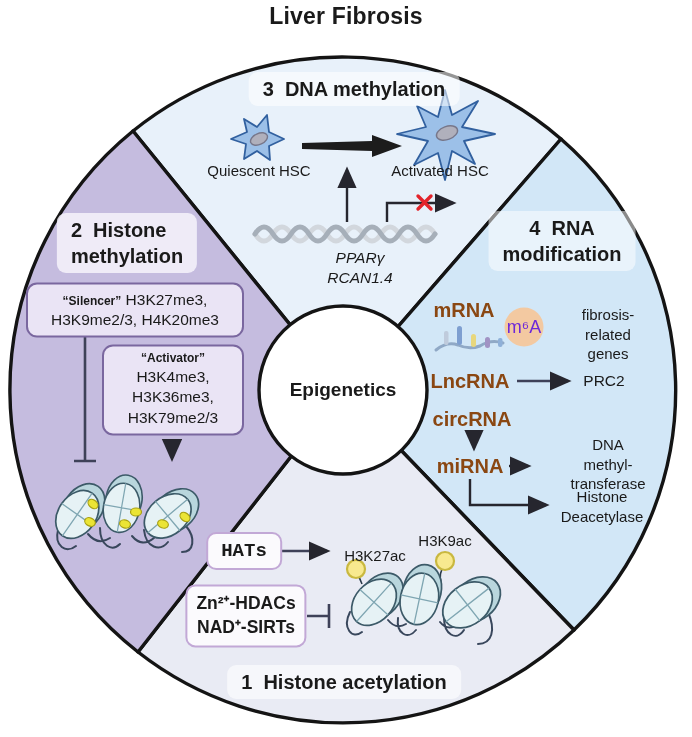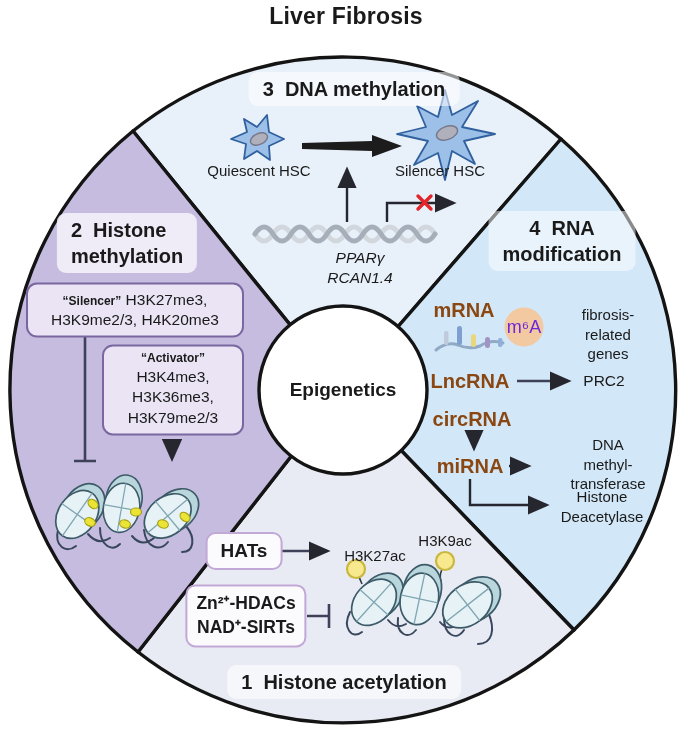--- a/index.html
+++ b/index.html
@@ -28,21 +28,21 @@
     background:var(--silencer-fill,#eae4f5);
     text-align:center;line-height:1.32;font-size:15.5px;padding:5px 8px;
   }
   .pbox b{font-size:12px;}
   .pbox .marks{white-space:pre-line;}
   .wbox{
     position:absolute;transform:translate(-50%,-50%);
     border:2px solid var(--box-border-light,#c2a8d6);border-radius:10px;
     background:#fbfafd;text-align:center;font-weight:bold;
   }
-  .hats{font-size:19px;padding:6px 13px;}
+  .hats{font-size:19px;padding:6px 13px;font-family:Liberation Mono, monospace;}
   .zn{font-size:17.5px;line-height:1.35;padding:6px 9px;white-space:pre-line;}
   .m6a{
     position:absolute;transform:translate(-50%,-50%);
     width:39px;height:39px;border-radius:50%;background:var(--m6a-fill,#f3c9a1);
     font-size:18px;color:#6d28d9;display:flex;align-items:center;justify-content:center;
   }
 </style>
 </head>
 <body>
 
@@ -132,21 +132,21 @@
     <path d="M509,466 H528" style="stroke:#26262e;stroke-width:2.4;fill:none" marker-end="url(#ah)"></path>
     <path d="M470,479 V505 H546" style="stroke:#26262e;stroke-width:2.4;fill:none" marker-end="url(#ah)"></path>
 
     <circle cx="343" cy="390" r="84" style="fill:#ffffff;stroke:var(--outline);stroke-width:3.4"></circle>
   </svg>
 
   <div class="lbl fig-title" style="left:346px;top:17px">Liver Fibrosis</div>
 
   <div class="lbl sec-title sec-top-bg" style="left:354px;top:89px">3&nbsp;&nbsp;DNA methylation</div>
   <div class="lbl plain" style="left:259px;top:171px">Quiescent HSC</div>
-  <div class="lbl plain" style="left:440px;top:171px">Silencer HSC</div>
+  <div class="lbl plain" style="left:440px;top:171px">Activated HSC</div>
   <div class="lbl italic" style="left:360px;top:268px">PPARγ
 RCAN1.4</div>
 
   <div class="lbl sec-title sec-left-bg" style="left:127px;top:243px">2&nbsp;&nbsp;Histone
 methylation</div>
   <div class="pbox" style="left:135px;top:310px;width:198px"><b>“Silencer”</b><span class="marks"> H3K27me3,
 H3K9me2/3, H4K20me3</span></div>
   <div class="pbox" style="left:173px;top:390px;width:122px"><b style="display:block">“Activator”</b><span class="marks">H3K4me3,
 H3K36me3,
 H3K79me2/3</span></div>

